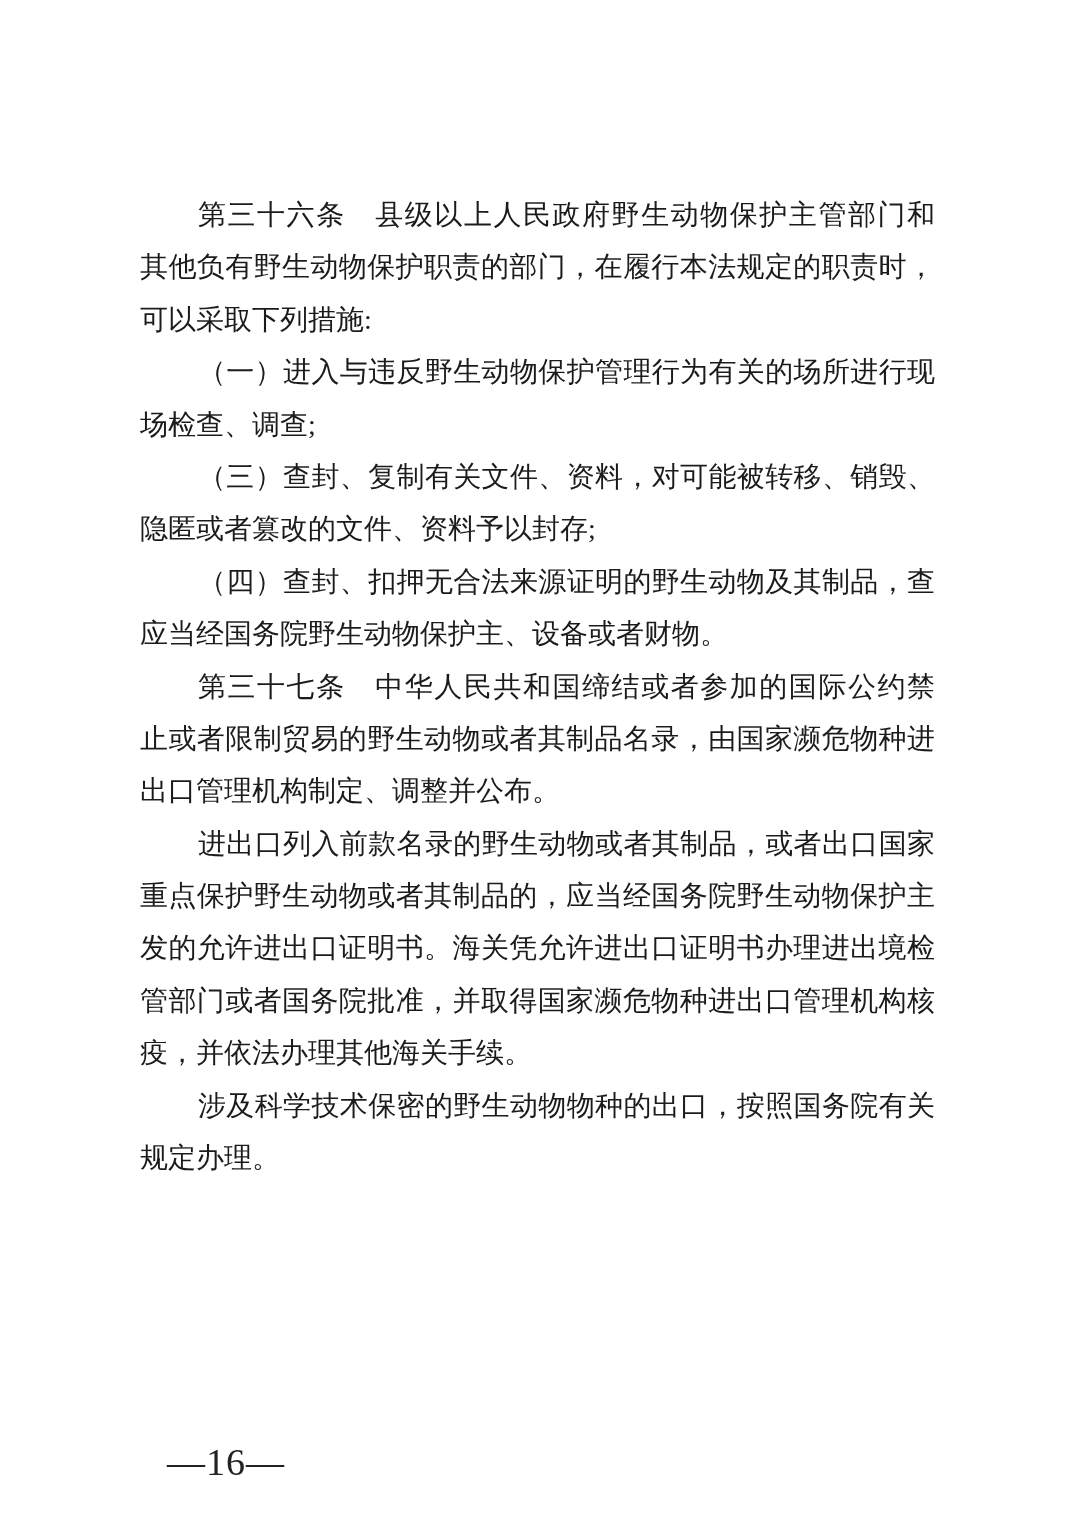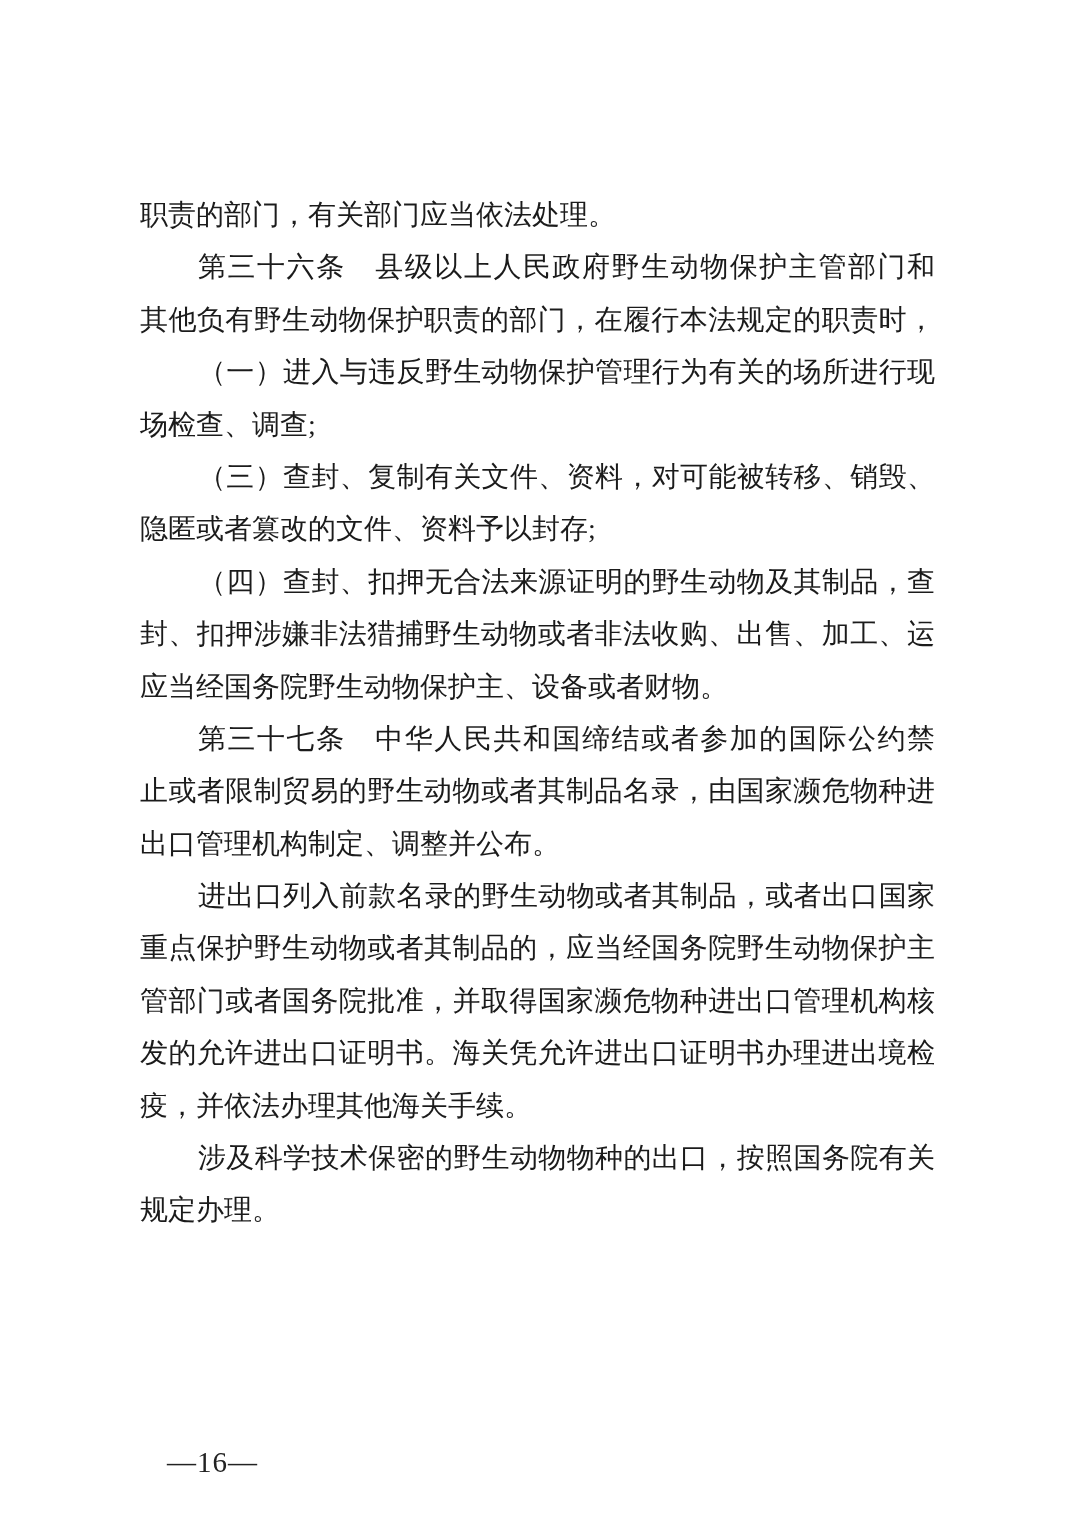--- a/index.html
+++ b/index.html
@@ -33,46 +33,45 @@
     text-indent: 58px;
   }
   .article-head {
     font-weight: 400;
     font-family: "Liberation Sans", "DejaVu Sans", sans-serif;
   }
   .page-number {
     position: absolute;
     left: 167px;
     top: 1444px;
-    font-size: 29px;
+    font-size: 38px;
     line-height: 36px;
     letter-spacing: 1px;
     color: #222222;
   }
 </style>
 </head>
 <body>
 
 <div class="doc-page" style="position:absolute; inset:0;">
   <div class="doc-body">
-      <div class="line"><span>职责的部门，有关部门应当依法处理。</span></div>
       <div class="line fill ind"><span class="article-head">第三十六条</span><span>　县级以上人民政府野生动物保护主管部门和</span></div>
       <div class="line fill"><span>其他负有野生动物保护职责的部门，在履行本法规定的职责时，</span></div>
+      <div class="line"><span>可以采取下列措施:</span></div>
       <div class="line fill ind"><span>（一）进入与违反野生动物保护管理行为有关的场所进行现</span></div>
       <div class="line"><span>场检查、调查;</span></div>
       <div class="line fill ind"><span>（三）查封、复制有关文件、资料，对可能被转移、销毁、</span></div>
       <div class="line"><span>隐匿或者篡改的文件、资料予以封存;</span></div>
       <div class="line fill ind"><span>（四）查封、扣押无合法来源证明的野生动物及其制品，查</span></div>
-      <div class="line fill"><span>封、扣押涉嫌非法猎捕野生动物或者非法收购、出售、加工、运</span></div>
       <div class="line"><span>应当经国务院野生动物保护主、设备或者财物。</span></div>
       <div class="line fill ind"><span class="article-head">第三十七条</span><span>　中华人民共和国缔结或者参加的国际公约禁</span></div>
       <div class="line fill"><span>止或者限制贸易的野生动物或者其制品名录，由国家濒危物种进</span></div>
       <div class="line"><span>出口管理机构制定、调整并公布。</span></div>
       <div class="line fill ind"><span>进出口列入前款名录的野生动物或者其制品，或者出口国家</span></div>
       <div class="line fill"><span>重点保护野生动物或者其制品的，应当经国务院野生动物保护主</span></div>
+      <div class="line fill"><span>发的允许进出口证明书。海关凭允许进出口证明书办理进出境检</span></div>
       <div class="line fill"><span>管部门或者国务院批准，并取得国家濒危物种进出口管理机构核</span></div>
-      <div class="line fill"><span>发的允许进出口证明书。海关凭允许进出口证明书办理进出境检</span></div>
       <div class="line"><span>疫，并依法办理其他海关手续。</span></div>
       <div class="line fill ind"><span>涉及科学技术保密的野生动物物种的出口，按照国务院有关</span></div>
       <div class="line"><span>规定办理。</span></div>
     </div>
   <div class="page-number">—16—</div>
 </div>
 
 </body></html>

